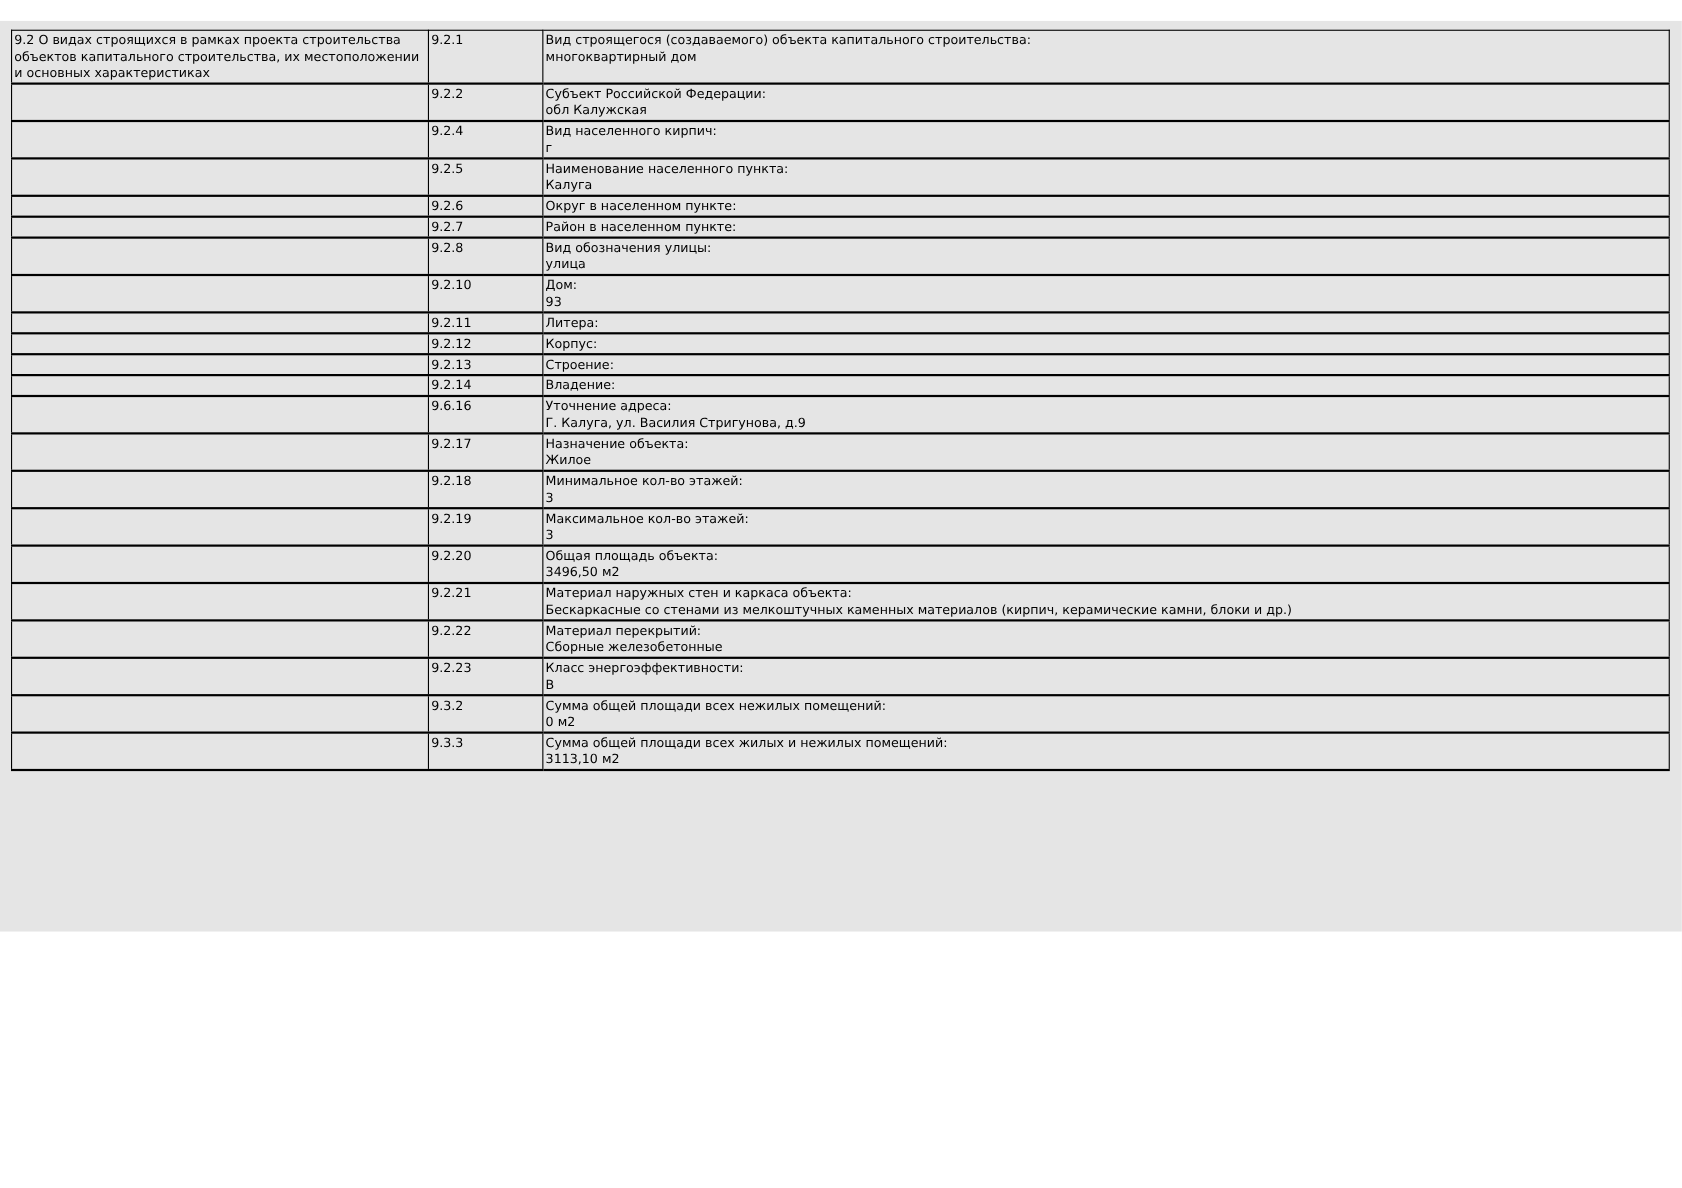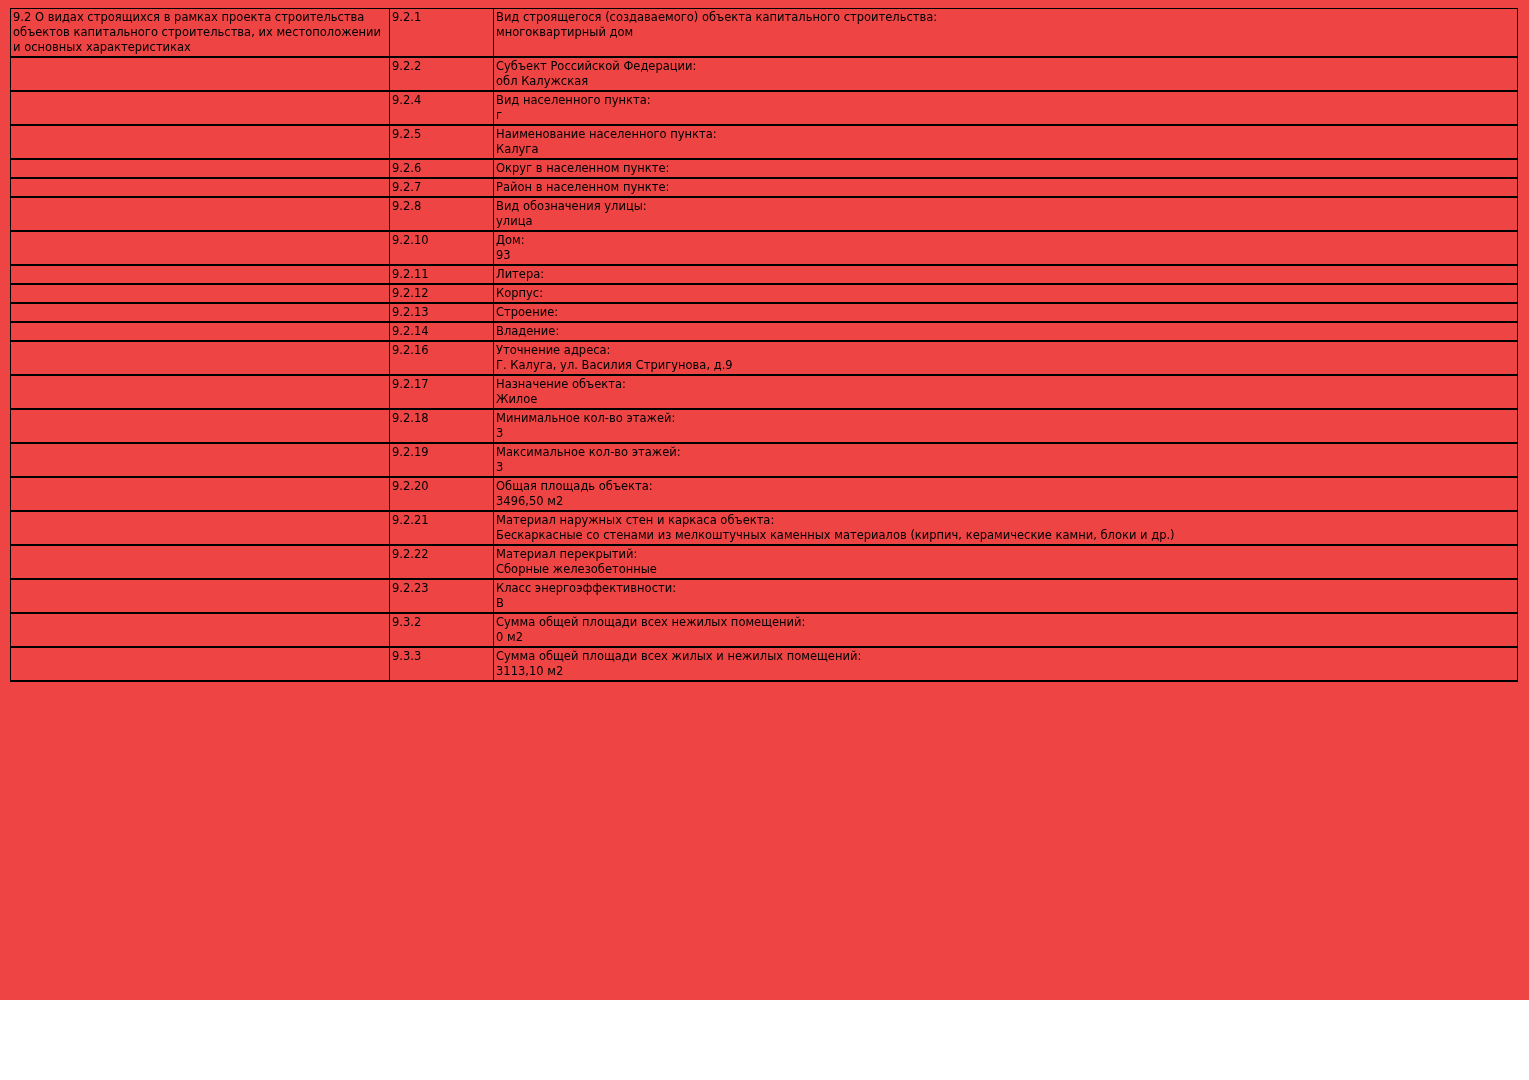--- a/index.html
+++ b/index.html
@@ -6,23 +6,24 @@
     margin: 0;
     padding: 0;
     background: #ffffff;
     color: #000000;
     font-family: "DejaVu Sans", "Liberation Sans", sans-serif;
     font-size: 11.5px;
   }
   .page {
     position: relative;
     width: 1529px;
-    height: 1000px;
-    background: #ef4444;
+    height: 828px;
+    background: #e5e5e5;
     overflow: hidden;
+    margin-top: 19px;
   }
   table.decl {
     position: absolute;
     left: 10px;
     top: 8px;
     width: 1507px;
     border-collapse: collapse;
     table-layout: fixed;
   }
   table.decl td {
@@ -64,21 +65,21 @@
         <td class="c2">9.2.2</td>
         <td class="c3">
             <div class="field-label">Субъект Российской Федерации:</div>
             <div class="field-value">обл Калужская</div>
           </td>
       </tr>
       <tr>
         <td class="c1"></td>
         <td class="c2">9.2.4</td>
         <td class="c3">
-            <div class="field-label">Вид населенного пункта:</div>
+            <div class="field-label">Вид населенного кирпич:</div>
             <div class="field-value">г</div>
           </td>
       </tr>
       <tr>
         <td class="c1"></td>
         <td class="c2">9.2.5</td>
         <td class="c3">
             <div class="field-label">Наименование населенного пункта:</div>
             <div class="field-value">Калуга</div>
           </td>
@@ -142,21 +143,21 @@
       <tr>
         <td class="c1"></td>
         <td class="c2">9.2.14</td>
         <td class="c3">
             <div class="field-label">Владение:</div>
             <div class="field-value"></div>
           </td>
       </tr>
       <tr>
         <td class="c1"></td>
-        <td class="c2">9.2.16</td>
+        <td class="c2">9.6.16</td>
         <td class="c3">
             <div class="field-label">Уточнение адреса:</div>
             <div class="field-value">Г. Калуга, ул. Василия Стригунова, д.9</div>
           </td>
       </tr>
       <tr>
         <td class="c1"></td>
         <td class="c2">9.2.17</td>
         <td class="c3">
             <div class="field-label">Назначение объекта:</div>

